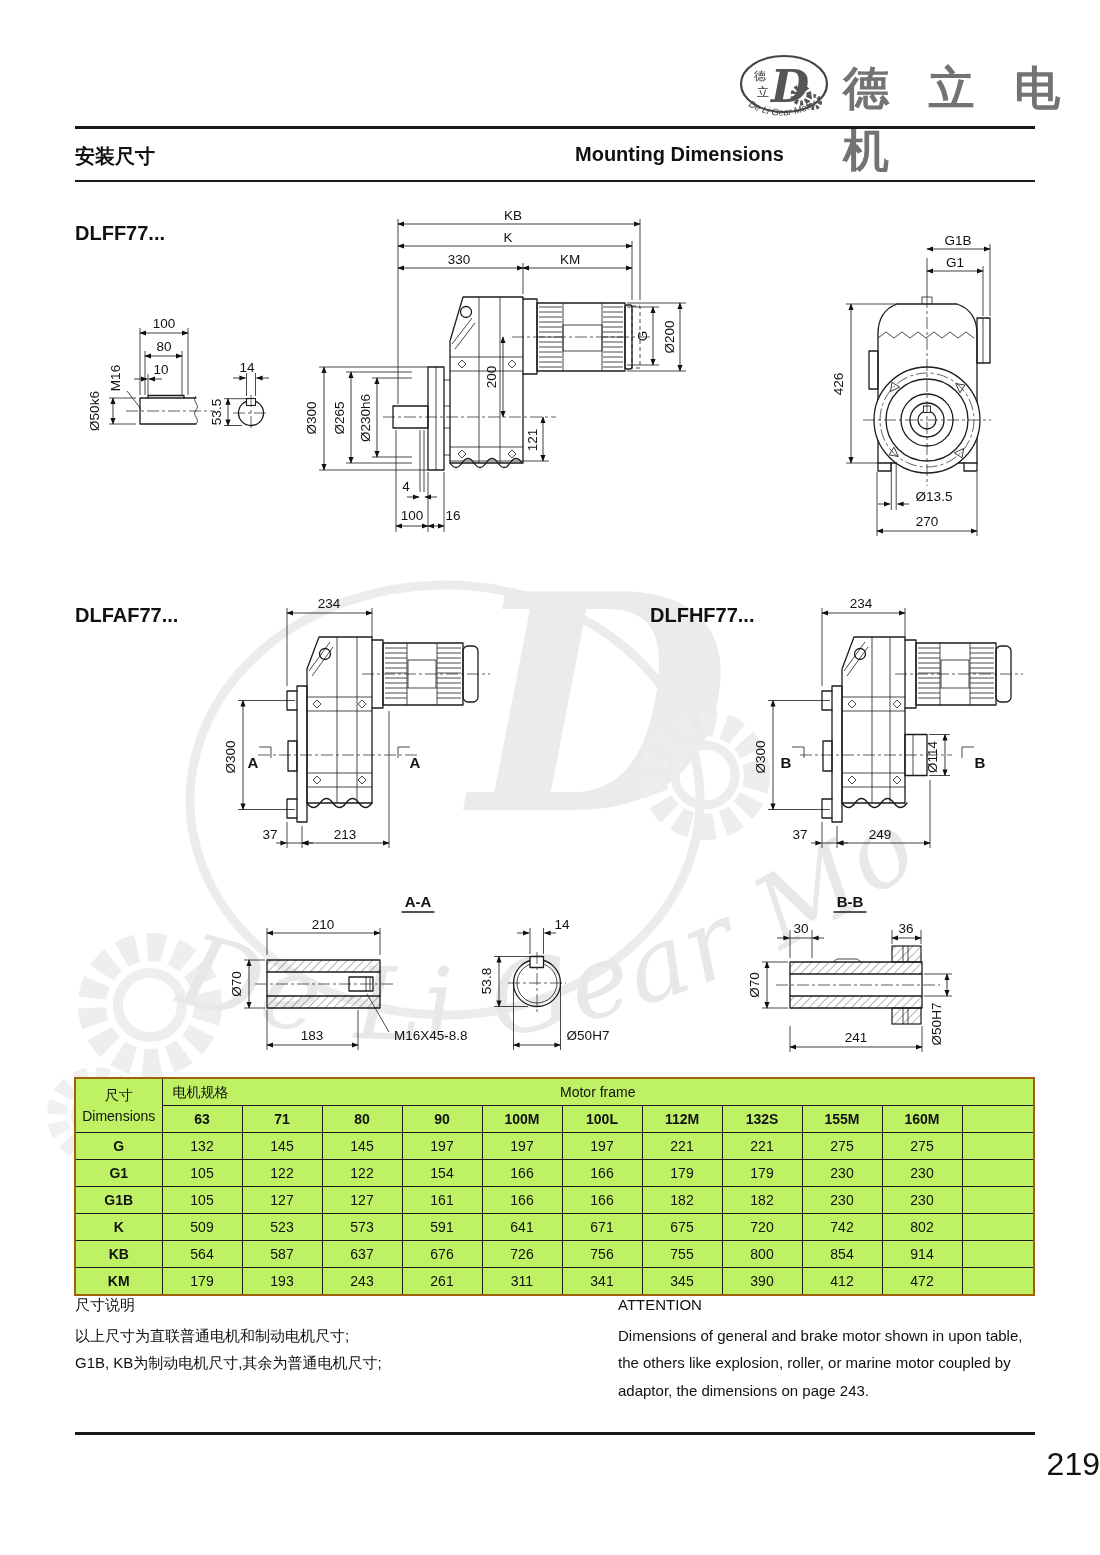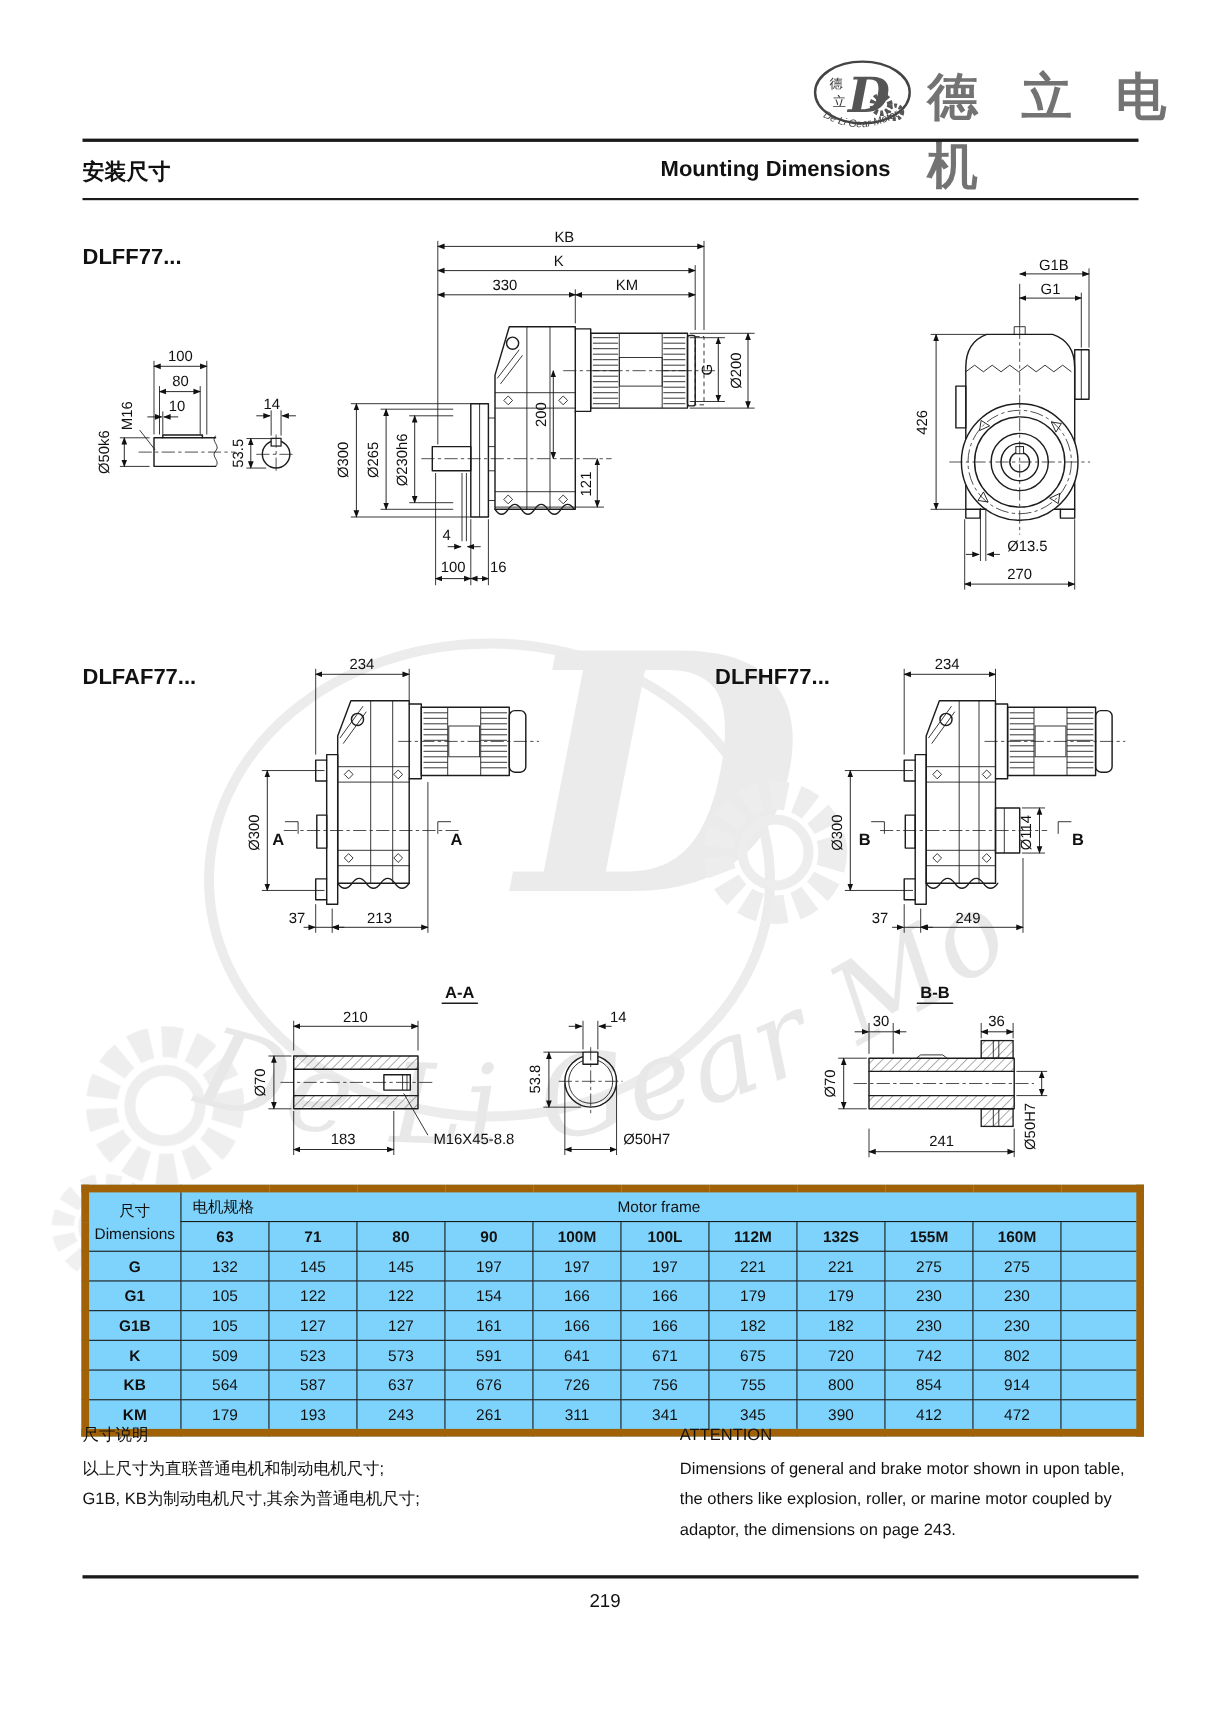--- a/index.html
+++ b/index.html
@@ -11,34 +11,34 @@
   .lnf{stroke:#1c1c1c;stroke-width:1.3;fill:#fff;stroke-linejoin:round}
   .thin{stroke:#1c1c1c;stroke-width:0.8;fill:none}
   .cl{stroke:#1c1c1c;stroke-width:0.7;fill:none;stroke-dasharray:12 3 3 3}
   .dim{stroke:#1c1c1c;stroke-width:0.85;fill:none}
   .lbl{font:13.5px "Liberation Sans",sans-serif;fill:#111}
   .dtitle{font:bold 20px "Liberation Sans",sans-serif;fill:#111}
   .stitle{font:bold 15px "Liberation Sans",sans-serif;fill:#111}
   .rule{position:absolute;background:#1a1a1a}
   .brand{font-family:Liberation Mono, monospace;font-weight:bold;font-size:46px;letter-spacing:6px;color:#737373}
   .secCn{font-weight:bold;font-size:20px}
-  .secEn{font-weight:bold;font-size:20px;text-align:center}
-  table.dims{border-collapse:collapse;table-layout:fixed;border:7px solid #a16207;background:#7dd3fc}
+  .secEn{font-weight:bold;font-size:20px;text-align:left}
+  table.dims{border-collapse:collapse;table-layout:fixed;border:2px solid #a16207;background:#bef264}
   table.dims th,table.dims td{border:1px solid #1a1a1a;font-size:14px;text-align:center;
         padding:0;height:26px;font-weight:normal;font-family:"Liberation Sans",sans-serif}
   table.dims .hd{font-weight:bold}
   table.dims .rowlab{font-weight:bold}
   .groupcell{position:relative}
   .gcn{position:absolute;left:10px;top:5px;font-weight:normal;font-size:14px}
   .colhdr{line-height:1.5;font-size:14px}
   .notes{font-size:15px;line-height:1.1}
   .notes .ntitle{margin-bottom:14px}
   .notes .bold{font-weight:normal}
   .note-line{margin-bottom:11px;white-space:nowrap}
-  .pagenum{font-size:17px;text-align:center;width:100%}
+  .pagenum{font-size:32px;text-align:right;width:100%}
 </style>
 </head>
 <body>
 
 <div class="page">
 
   <svg class="layer" viewBox="0 0 1100 1555">
     <g opacity="0.55">
       <ellipse cx="445" cy="800" rx="255" ry="215" fill="none" stroke="#dcdcdc" stroke-width="9"></ellipse>
       <text x="470" y="810" font-size="300" font-style="italic" font-weight="bold" font-family="&quot;DejaVu Serif&quot;,serif" fill="#dadada">D</text>

